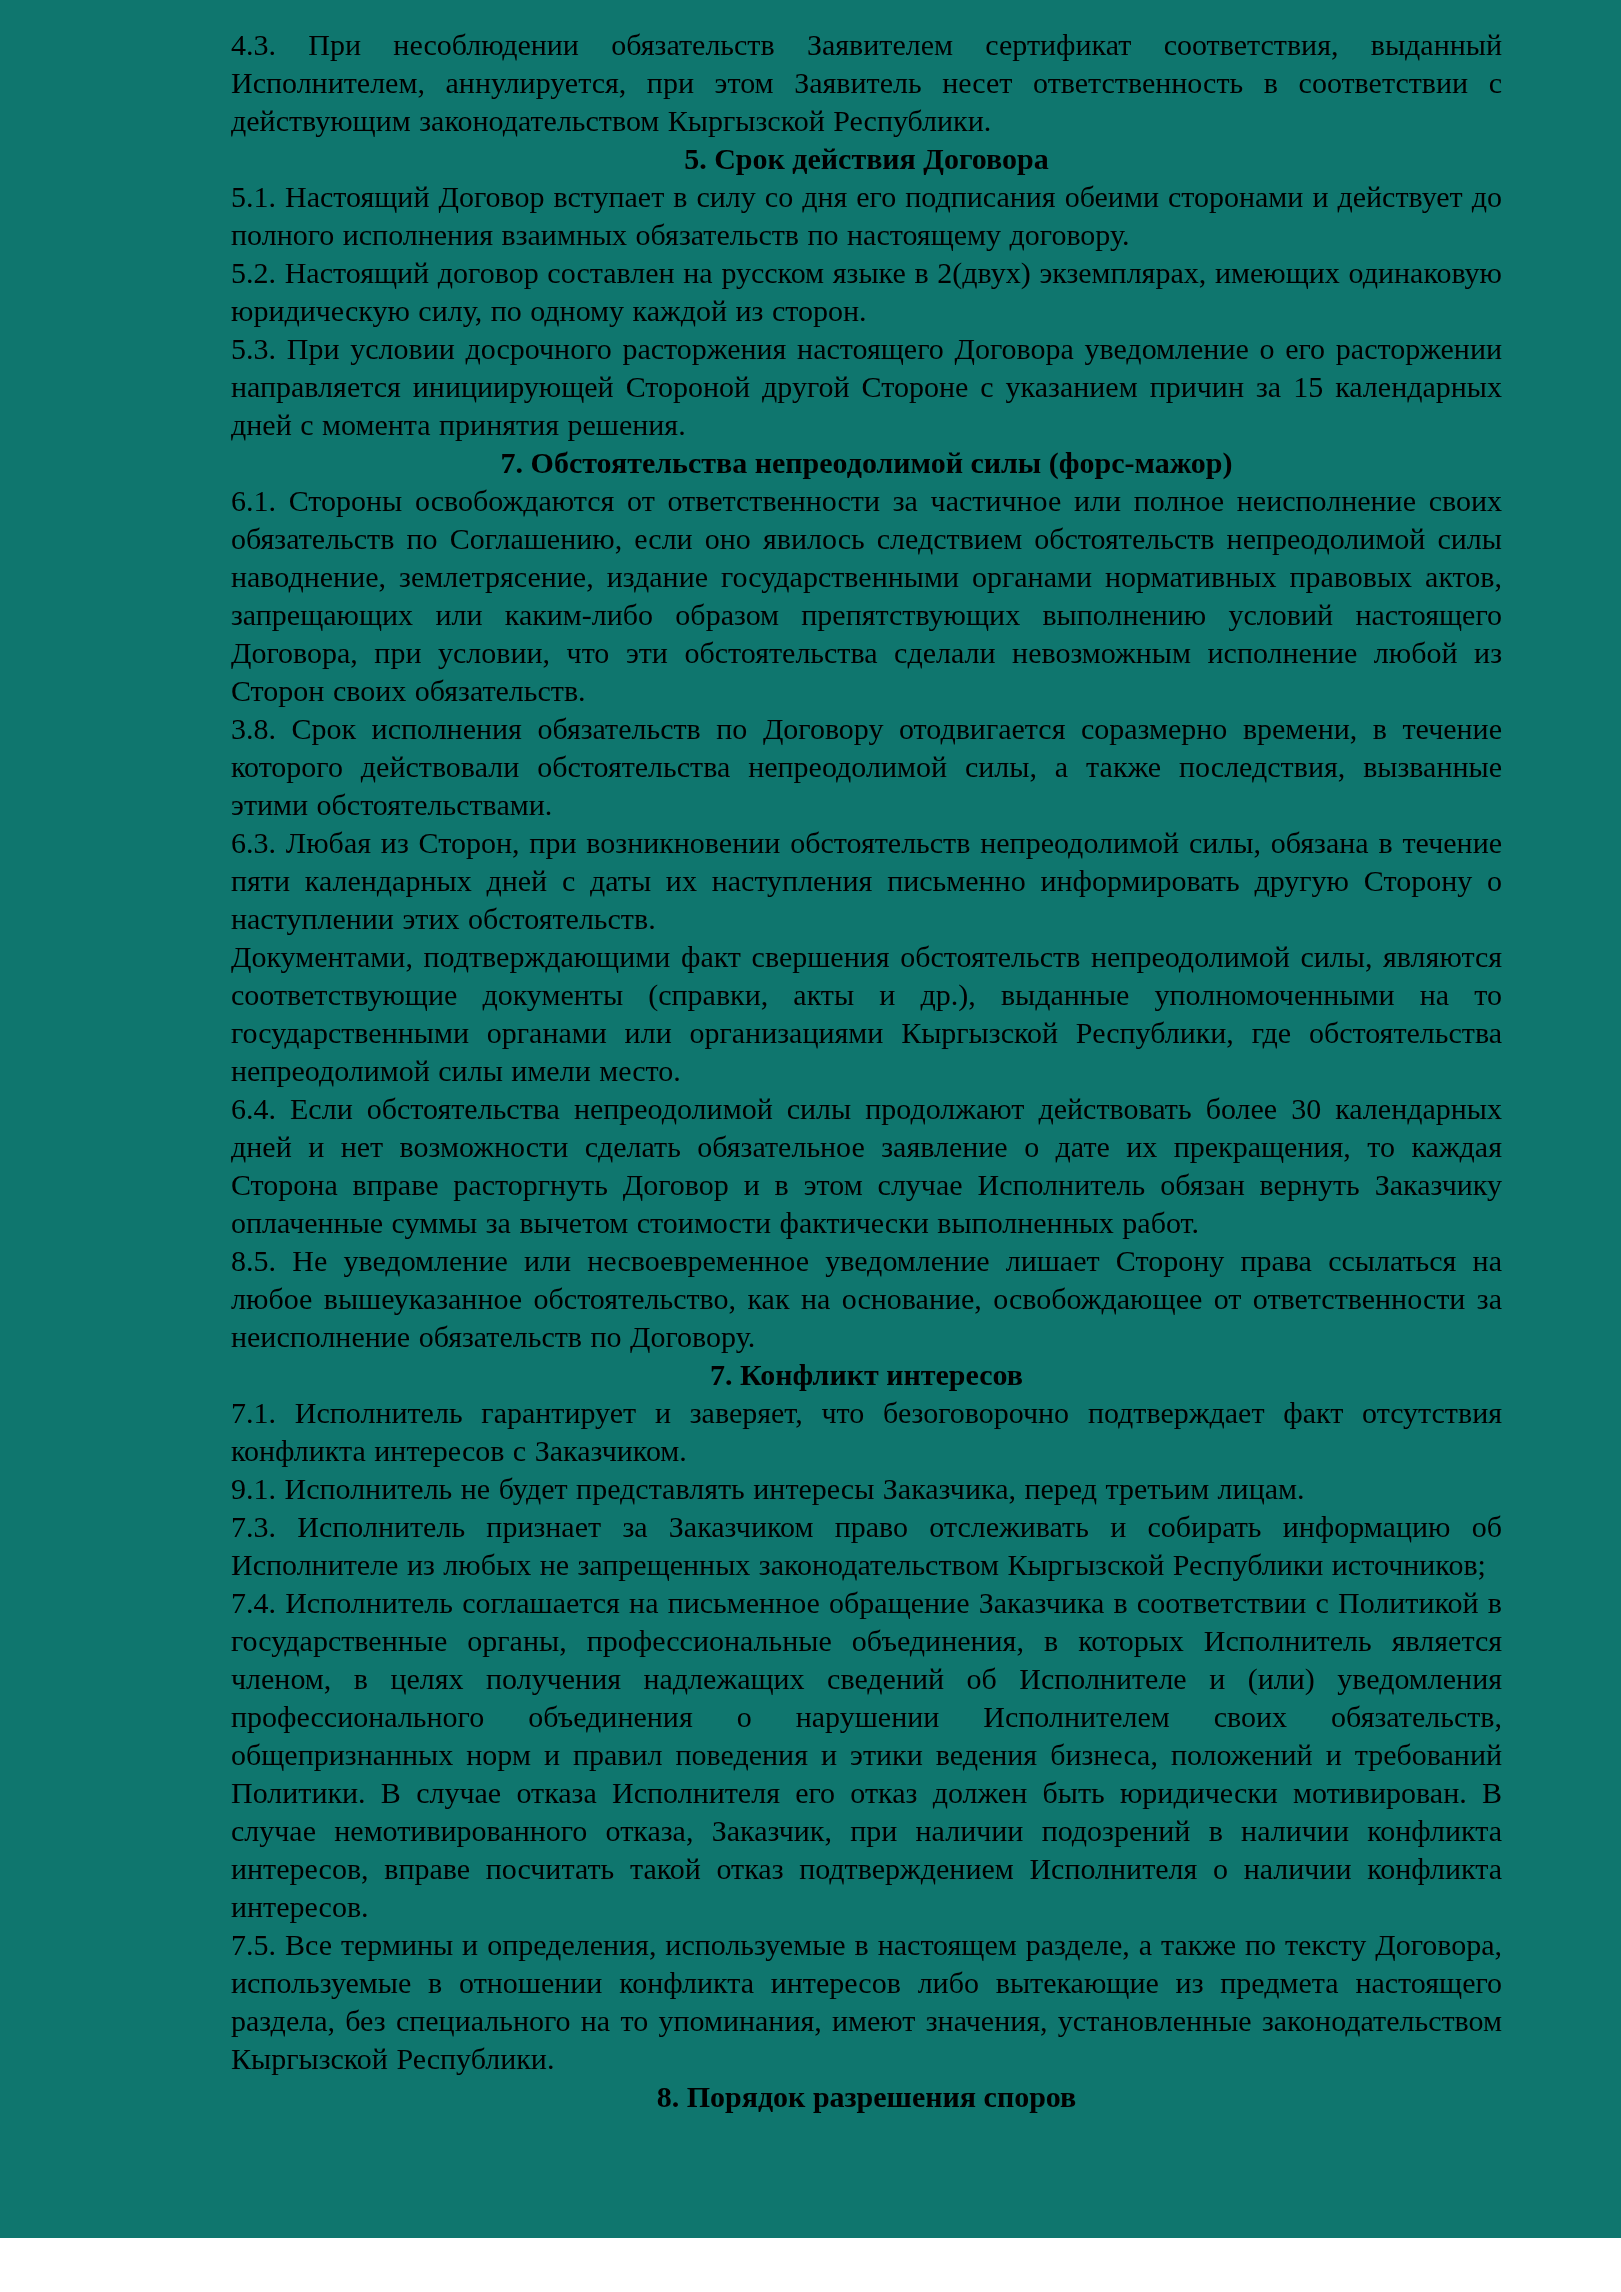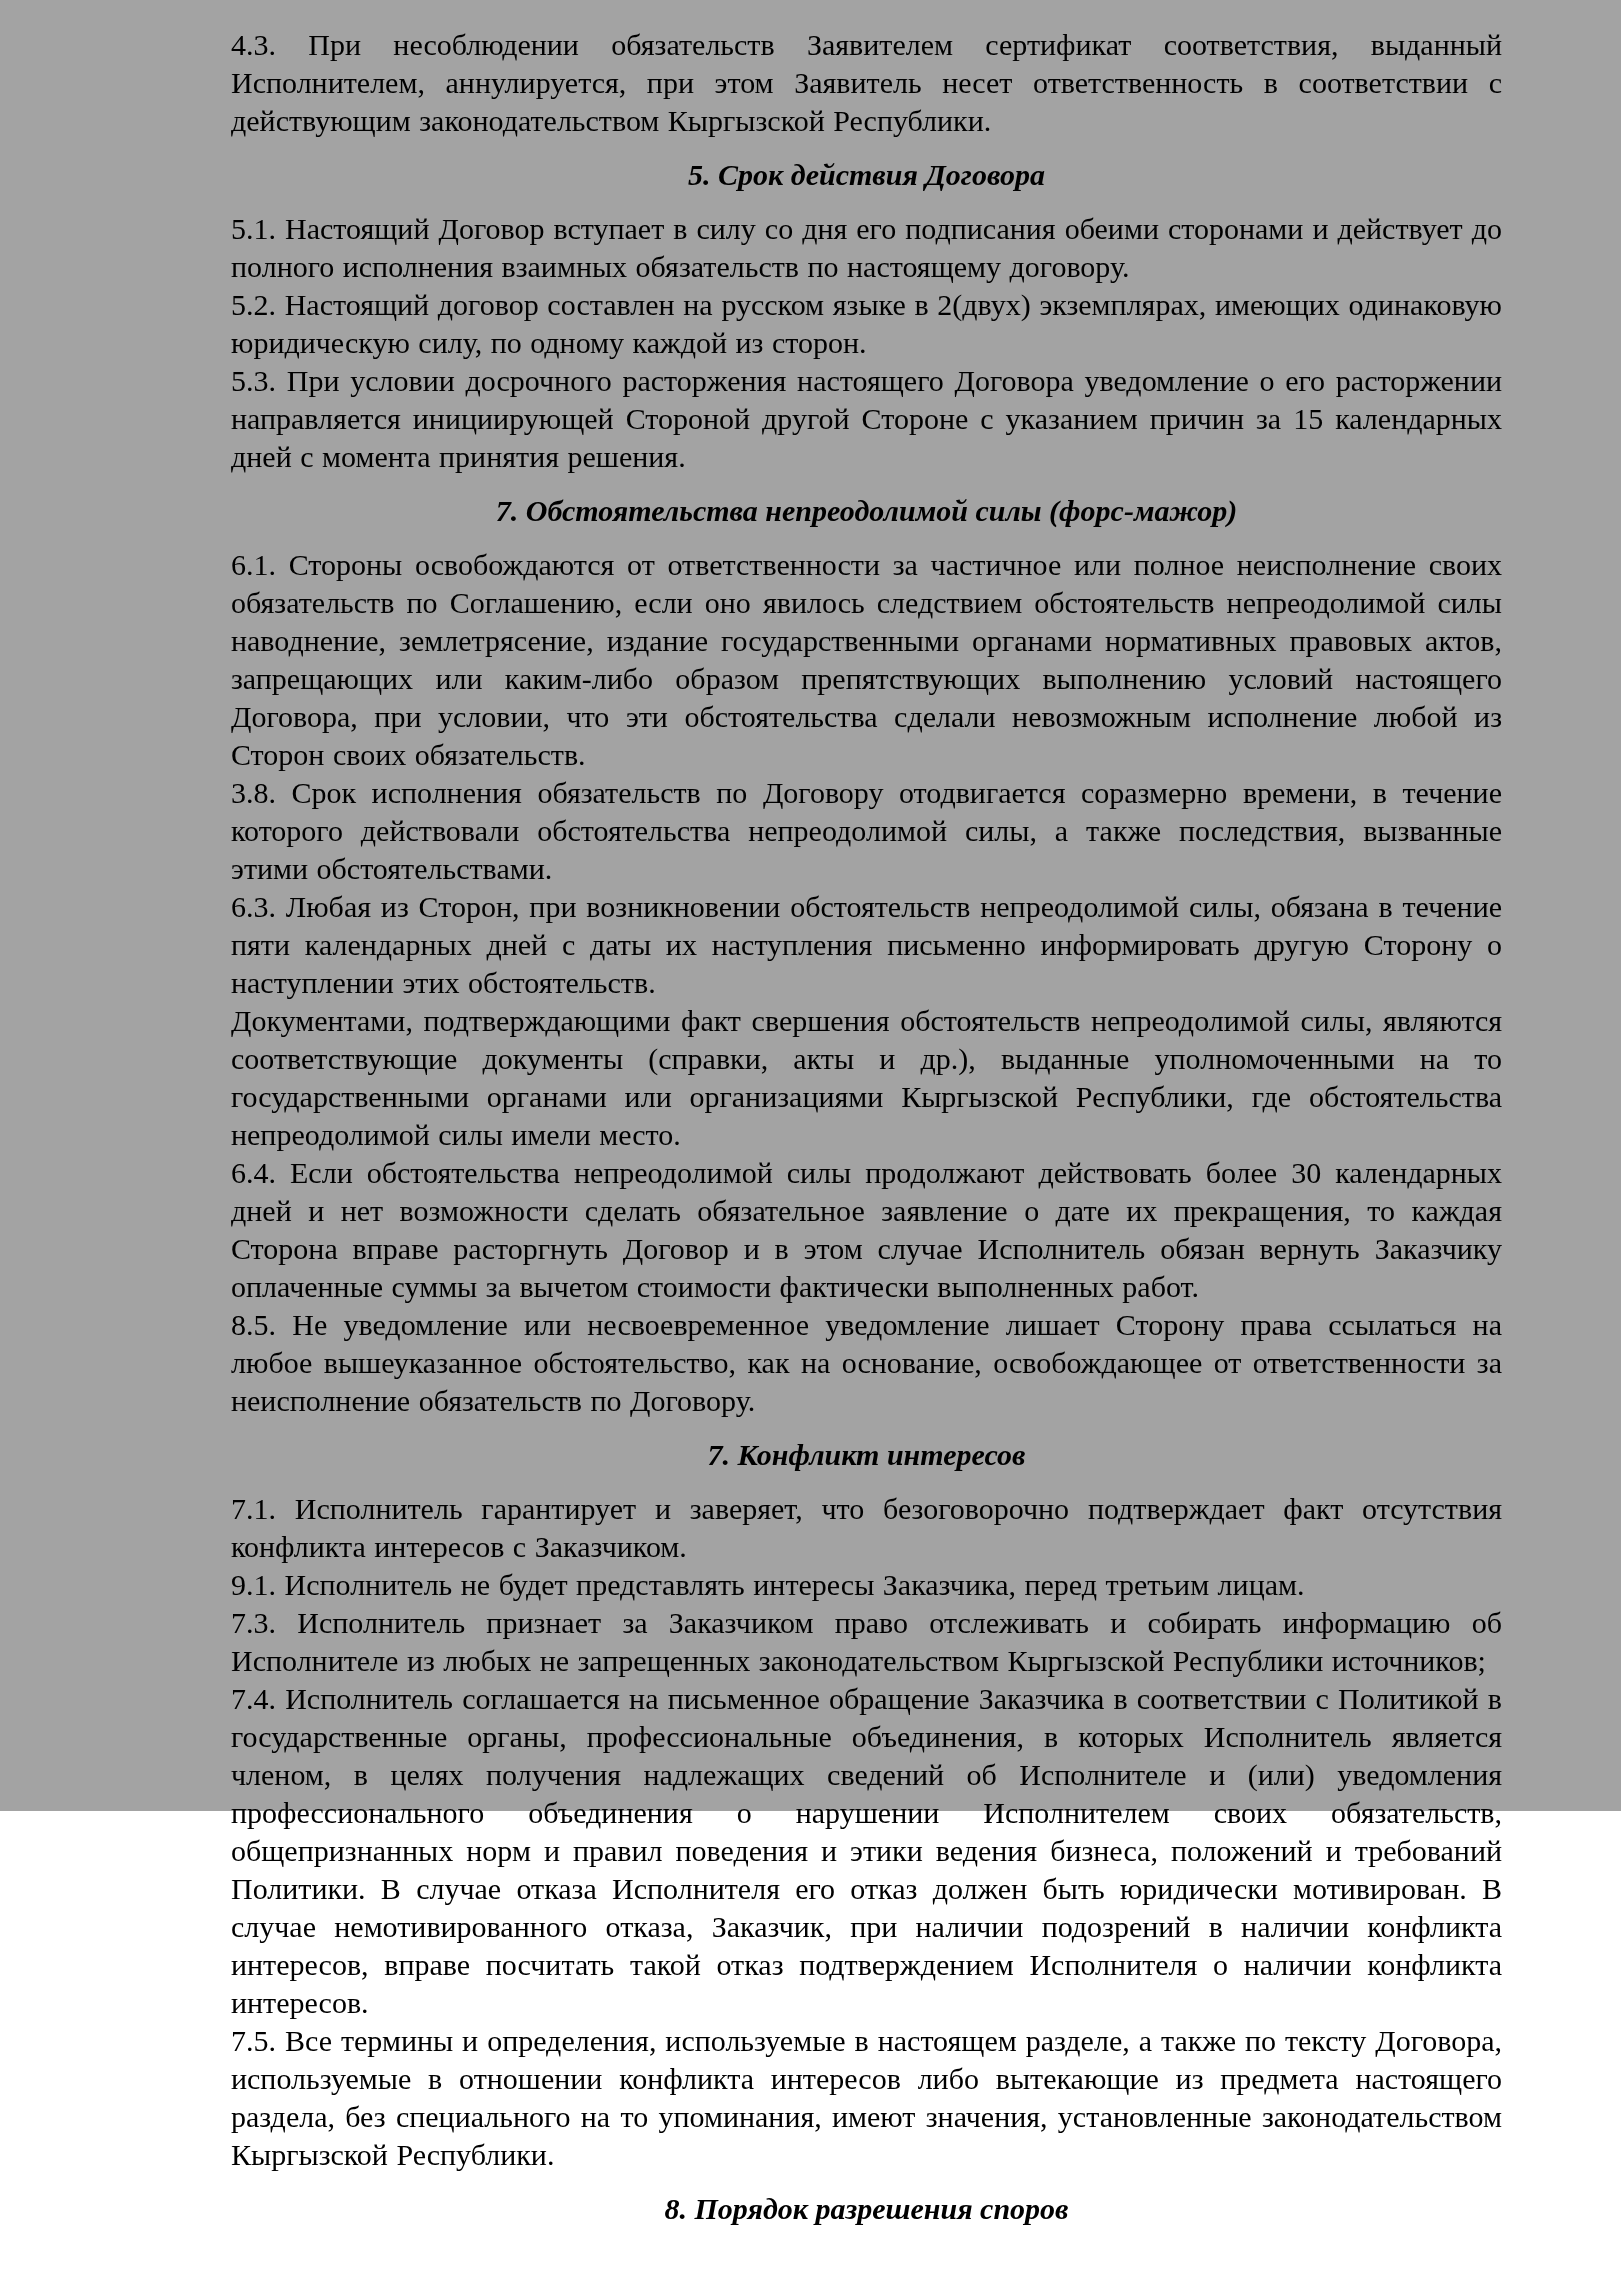--- a/index.html
+++ b/index.html
@@ -9,40 +9,39 @@
     background: #ffffff;
   }
   body {
     width: 1621px;
     height: 2293px;
     overflow: hidden;
   }
   .page {
     box-sizing: border-box;
     width: 1621px;
-    height: 1811px;
+    height: 2238px;
     padding: 25.5px 119px 0 231px;
-    background: #a3a3a3;
+    background: #0f766e;
     color: #000000;
     font-family: "Liberation Serif", "DejaVu Serif", serif;
     font-size: 30px;
     line-height: 38px;
   }
   .para {
     margin: 0;
     text-align: justify;
     word-spacing: 1px;
   }
   .heading {
-    margin: 16px;
+    margin: 0;
     text-align: center;
     font-weight: bold;
     font-size: 30px;
     line-height: 38px;
-    font-style: italic;
   }
 </style>
 </head>
 <body>
 
 <div class="page">
   <p class="para">4.3. При несоблюдении обязательств Заявителем сертификат соответствия, выданный Исполнителем, аннулируется, при этом Заявитель несет ответственность в соответствии с действующим законодательством Кыргызской Республики.</p>
   <h2 class="heading">5. Срок действия Договора</h2>
   <p class="para">5.1. Настоящий Договор вступает в силу со дня его подписания обеими сторонами и действует до полного исполнения взаимных обязательств по настоящему договору.</p>
   <p class="para">5.2. Настоящий договор составлен на русском языке в 2(двух) экземплярах, имеющих одинаковую юридическую силу, по одному каждой из сторон.</p>

